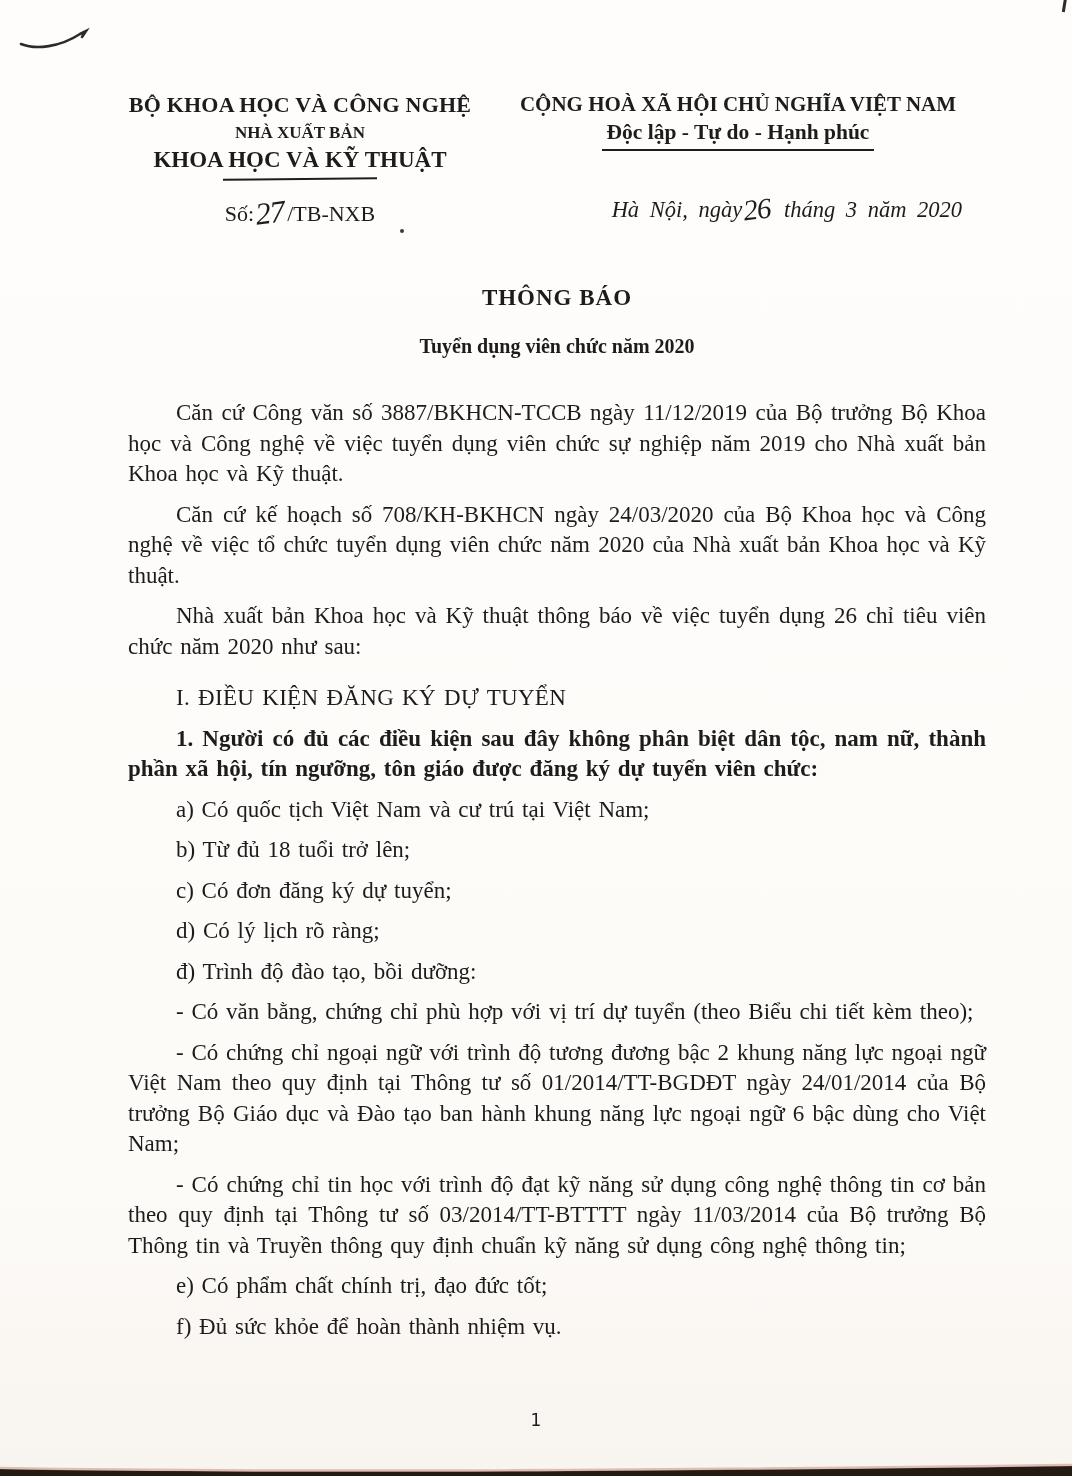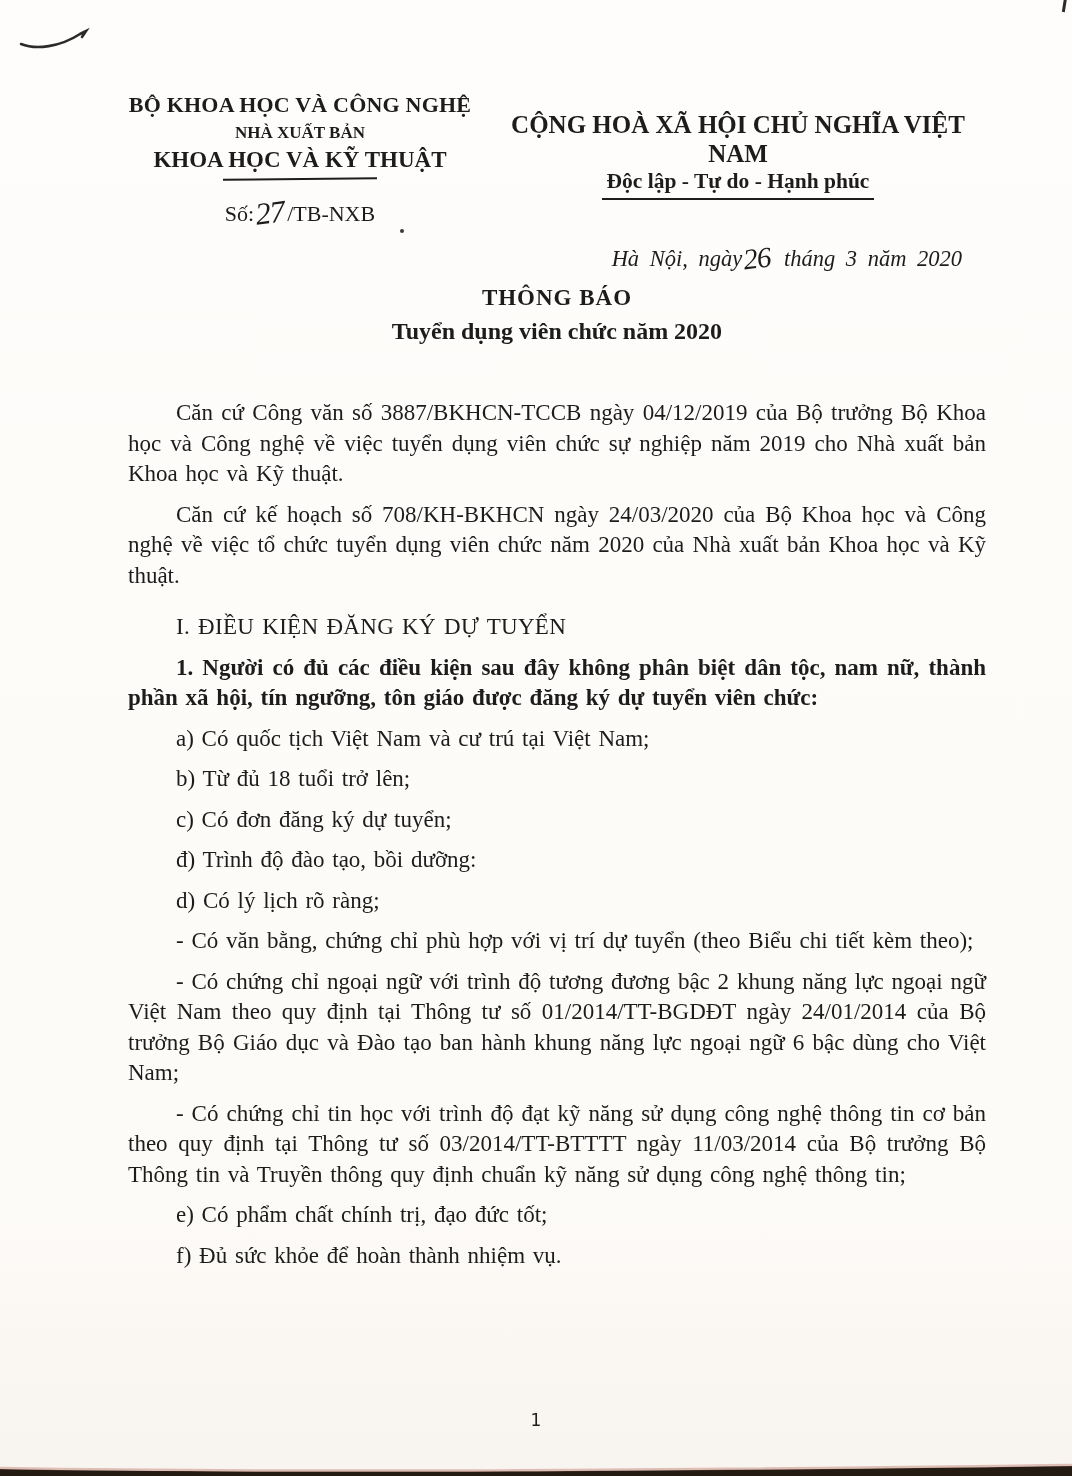--- a/index.html
+++ b/index.html
@@ -19,41 +19,41 @@
   .hdr-left .l1 { font-size:22px; line-height:29px; letter-spacing:.2px; }
   .hdr-left .l2 { font-size:17px; line-height:27px; }
   .hdr-left .l3 { font-size:23px; line-height:27px; }
   .rule-left  { width:154px; height:2px; background:#1d1d1d; margin:5px auto 0; transform:rotate(-.6deg); }
   .doc-num { margin-top:15px; font-weight:normal; font-size:22px; }
 
   .hdr-right {
     position:absolute; top:90px; left:498px; width:480px;
     text-align:center;
   }
-  .hdr-right .r1 { font-weight:bold; font-size:25px; line-height:29px;margin-top:20px; }
+  .hdr-right .r1 { font-weight:bold; font-size:21px; line-height:29px; }
   .hdr-right .r2 { font-weight:bold; font-size:21.5px; line-height:27px; }
   .rule-right { width:272px; height:2px; background:#1d1d1d; margin:3px auto 0; }
   .date-line {
     margin-top:42px; font-style:italic; font-size:22.5px;
     text-align:right; padding-right:16px; word-spacing:5px;
   }
   .handwrite {
     display:inline-block; font-style:italic; font-weight:normal;
     font-size:31px; line-height:1; transform:rotate(-7deg) translateY(2px);
     letter-spacing:-1px; margin:0 3px 0 1px;
   }
   .handwrite.day { font-size:29px; }
 
   
   .title-block {
     position:absolute; top:283px; left:128px; width:858px;
     text-align:center; font-weight:bold;
   }
   .title-main { font-size:23px; line-height:30px; letter-spacing:1px; }
-  .title-sub  { font-size:24px; line-height:30px; margin-top:3px; }
+  .title-sub  { font-size:20px; line-height:30px; margin-top:18px; }
 
   
   .doc-body {
     position:absolute; top:388px; left:128px; width:858px;
     font-size:23px; line-height:30.5px; text-align:justify;
     word-spacing:2px;
   }
   .doc-body p { margin:10px 0 0; text-indent:48px; }
   .doc-body p.heading { font-weight:normal; margin-top:21px; letter-spacing:.3px; }
   .doc-body p.bold { font-weight:bold; }
@@ -102,29 +102,30 @@
     <div class="rule-right"></div>
     <div class="date-line"><span>Hà Nội, ngày</span><span class="handwrite day">26</span> <span>tháng 3 năm 2020</span></div>
   </div>
 
   <div class="title-block">
     <div class="title-main">THÔNG BÁO</div>
     <div class="title-sub">Tuyển dụng viên chức năm 2020</div>
   </div>
 
   <div class="doc-body" id="doc-body">
-      <p>Căn cứ Công văn số 3887/BKHCN-TCCB ngày 04/12/2019 của Bộ trưởng Bộ Khoa học và Công nghệ về việc tuyển dụng viên chức sự nghiệp năm 2019 cho Nhà xuất bản Khoa học và Kỹ thuật.</p>
+      <p>Căn cứ Công văn số 3887/BKHCN-TCCB ngày 11/12/2019 của Bộ trưởng Bộ Khoa học và Công nghệ về việc tuyển dụng viên chức sự nghiệp năm 2019 cho Nhà xuất bản Khoa học và Kỹ thuật.</p>
       <p>Căn cứ kế hoạch số 708/KH-BKHCN ngày 24/03/2020 của Bộ Khoa học và Công nghệ về việc tổ chức tuyển dụng viên chức năm 2020 của Nhà xuất bản Khoa học và Kỹ thuật.</p>
+      <p>Nhà xuất bản Khoa học và Kỹ thuật thông báo về việc tuyển dụng 26 chỉ tiêu viên chức năm 2020 như sau:</p>
       <p class="heading">I. ĐIỀU KIỆN ĐĂNG KÝ DỰ TUYỂN</p>
       <p class="bold">1. Người có đủ các điều kiện sau đây không phân biệt dân tộc, nam nữ, thành phần xã hội, tín ngưỡng, tôn giáo được đăng ký dự tuyển viên chức:</p>
       <p>a) Có quốc tịch Việt Nam và cư trú tại Việt Nam;</p>
       <p>b) Từ đủ 18 tuổi trở lên;</p>
       <p>c) Có đơn đăng ký dự tuyển;</p>
+      <p>d) Có lý lịch rõ ràng;</p>
       <p>đ) Trình độ đào tạo, bồi dưỡng:</p>
-      <p>d) Có lý lịch rõ ràng;</p>
       <p>- Có văn bằng, chứng chỉ phù hợp với vị trí dự tuyển (theo Biểu chi tiết kèm theo);</p>
       <p>- Có chứng chỉ ngoại ngữ với trình độ tương đương bậc 2 khung năng lực ngoại ngữ Việt Nam theo quy định tại Thông tư số 01/2014/TT-BGDĐT ngày 24/01/2014 của Bộ trưởng Bộ Giáo dục và Đào tạo ban hành khung năng lực ngoại ngữ 6 bậc dùng cho Việt Nam;</p>
       <p>- Có chứng chỉ tin học với trình độ đạt kỹ năng sử dụng công nghệ thông tin cơ bản theo quy định tại Thông tư số 03/2014/TT-BTTTT ngày 11/03/2014 của Bộ trưởng Bộ Thông tin và Truyền thông quy định chuẩn kỹ năng sử dụng công nghệ thông tin;</p>
       <p>e) Có phẩm chất chính trị, đạo đức tốt;</p>
       <p>f) Đủ sức khỏe để hoàn thành nhiệm vụ.</p>
     </div>
 
   <div class="page-num">1</div>
 
   <svg class="scan-edge" width="1072" height="16" viewBox="0 0 1072 16">

